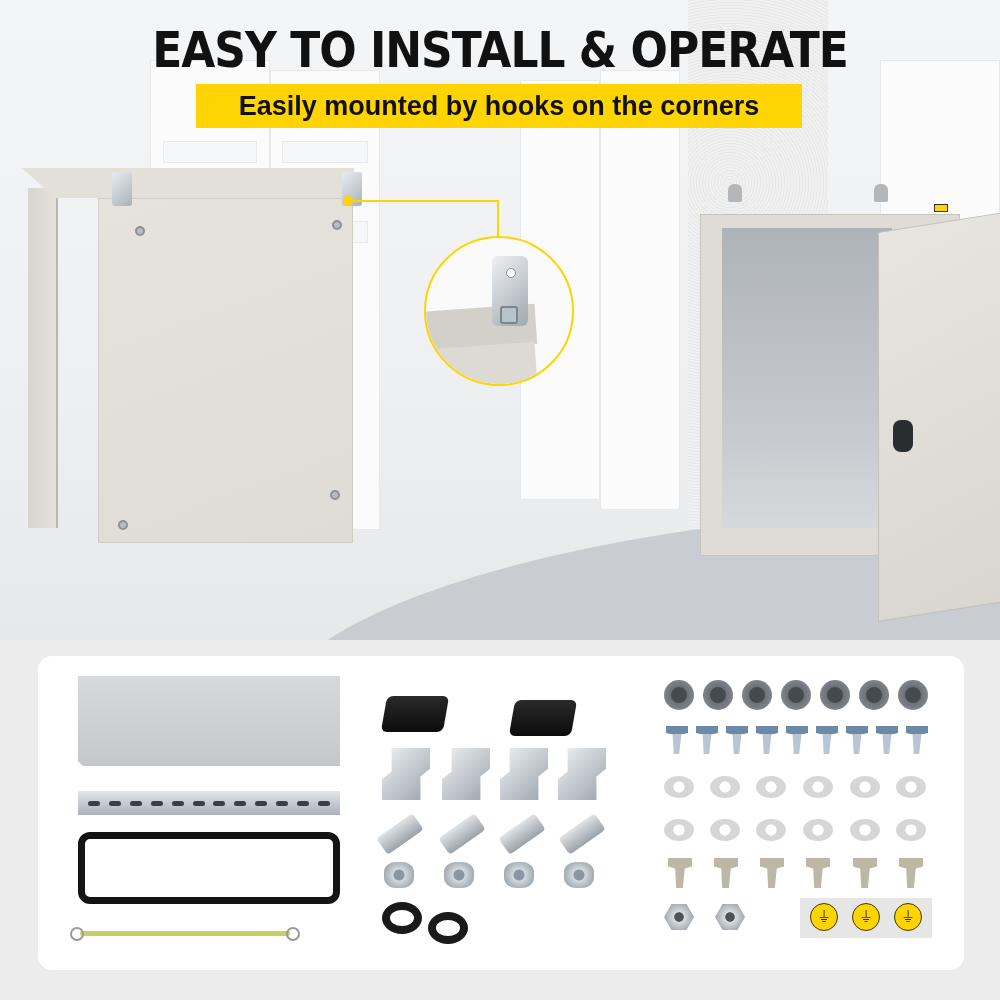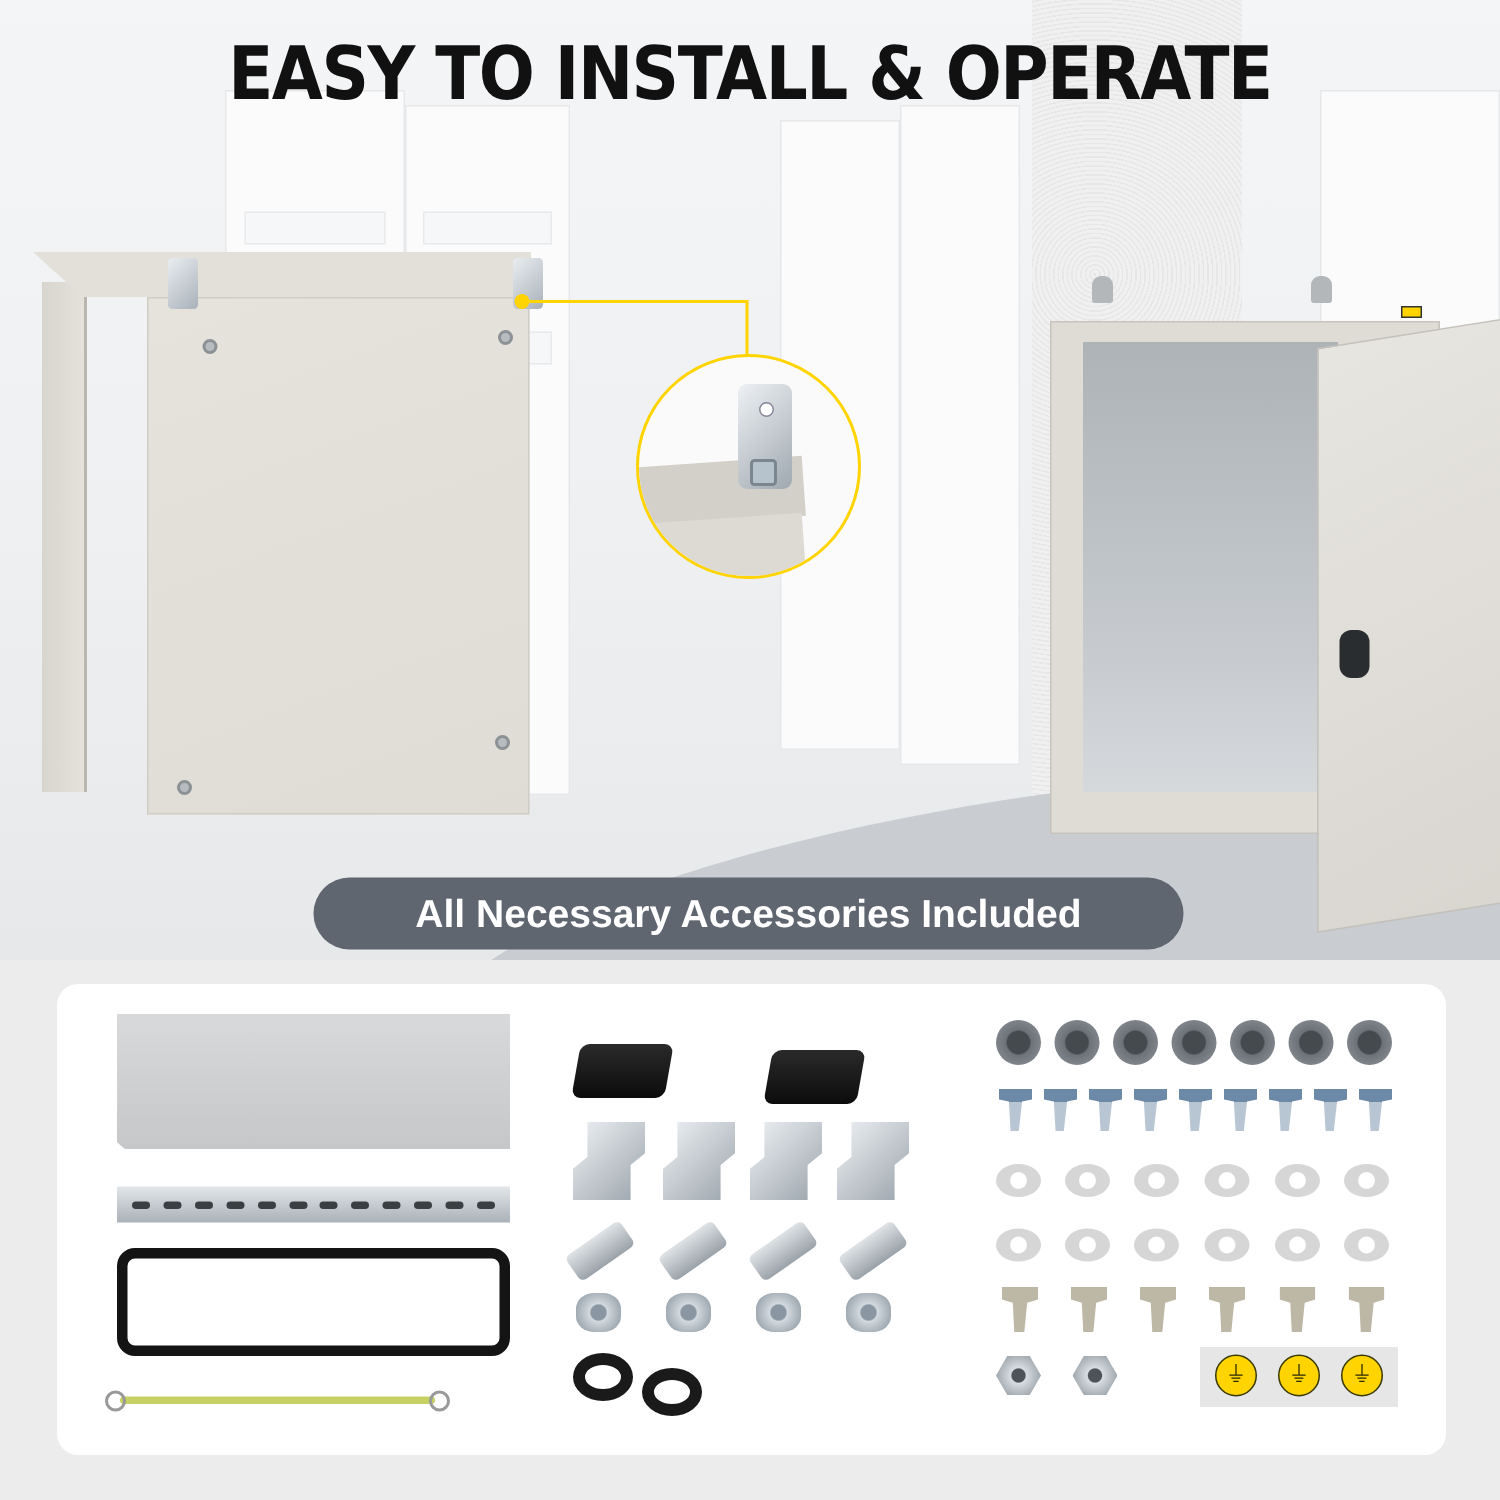--- a/index.html
+++ b/index.html
@@ -109,20 +109,21 @@
     <div class="panel" style="top:70px"></div>
       <div class="panel" style="top:150px"></div>
   </div>
   <div class="bg-cab" style="left:520px;top:80px;width:80px;height:420px;"></div>
   <div class="bg-cab" style="left:600px;top:70px;width:80px;height:440px;"></div>
   <div class="bg-cab" style="left:880px;top:60px;width:120px;height:520px;"></div>
   <div class="wall"></div>
   <div class="floor-curve"></div>
 
   <div class="headline">EASY TO INSTALL &amp; OPERATE</div>
+  <div class="subline">Easily mounted by hooks on the corners</div>
 
   <div class="cab-back">
     <div class="side"></div>
     <div class="top"></div>
     <div class="face"></div>
     <div class="hook" style="left:92px;top:4px;"></div>
     <div class="hook" style="left:322px;top:4px;"></div>
     <div class="bolt" style="left:115px;top:58px;"></div>
     <div class="bolt" style="left:312px;top:52px;"></div>
     <div class="bolt" style="left:98px;top:352px;"></div>
@@ -144,21 +145,20 @@
   <div class="cab-front">
     <div class="ear" style="left:28px;"></div>
     <div class="ear" style="left:174px;"></div>
     <div class="body"></div>
     <div class="inside"></div>
     <div class="door"></div>
     <div class="latch"></div>
     <div class="badge"></div>
   </div>
 
-  <div class="acc-pill">All Necessary Accessories Included</div>
 </div>
 
 <div class="card">
 
   <div class="item cover"></div>
   <div class="item rail">
     <span></span>
       <span></span>
       <span></span>
       <span></span>

